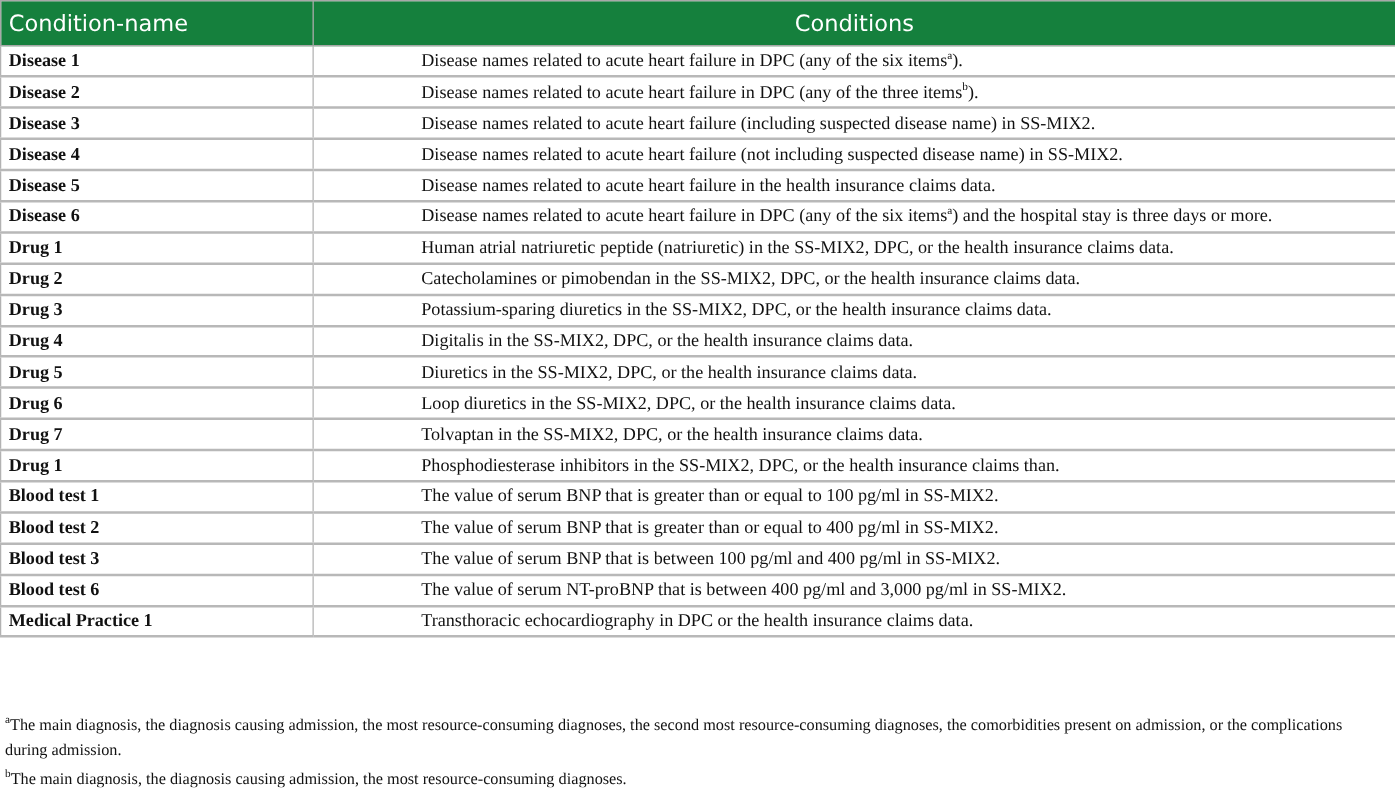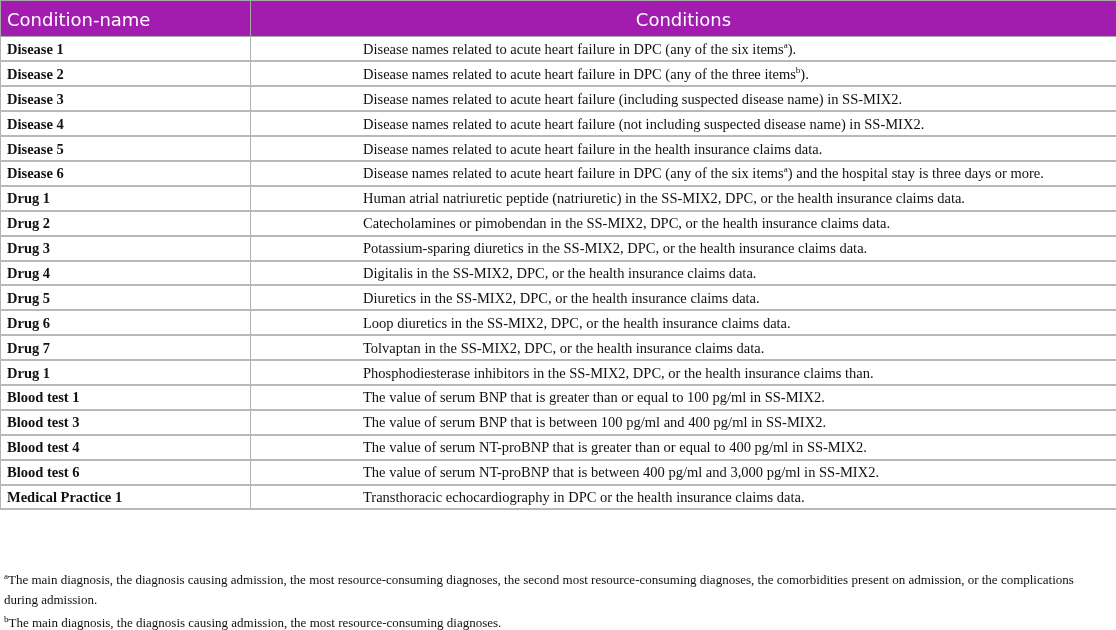--- a/index.html
+++ b/index.html
@@ -2,30 +2,30 @@
 <html><head>
 <meta charset="utf-8">
 <style>
   html, body { margin:0; padding:0; background:#ffffff; }
   body { width:1116px; height:630px; overflow:hidden; position:relative;
          font-family:"Liberation Serif", "DejaVu Serif", serif; color:#111; }
   table.cond { position:absolute; left:0; top:0; width:1116px; border-collapse:collapse;
                table-layout:fixed; }
   table.cond col.c1 { width:250px; }
   table.cond col.c2 { width:866px; }
-  thead th { background:#a21caf; color:#ffffff; font-family:"DejaVu Sans", "Liberation Sans", sans-serif;
+  thead th { background:#15803d; color:#ffffff; font-family:"DejaVu Sans", "Liberation Sans", sans-serif;
              font-weight:normal; font-size:18px; height:36px; padding:0 6px; vertical-align:bottom;
              border:1px solid #a8a8a8; box-sizing:border-box; line-height:32px; }
   thead th.h1 { text-align:left; }
   thead th.h2 { text-align:center;margin-left:45px; }
   tbody td { font-size:14.5px; height:24.9px; padding:0 6px; border:1px solid #b2b2b2;
              border-bottom:2px solid #b8b8b8; box-sizing:border-box; white-space:nowrap;
              vertical-align:middle; line-height:20px; }
   tbody td.name { text-align:left;font-weight:bold; }
-  tbody td.desc { padding-left:112px; text-align:left; }
+  tbody td.desc { padding-left:86px; text-align:left; }
   sup { font-size:9px; line-height:0; vertical-align:super; }
   .footnotes { position:absolute; left:0; top:566px; width:1114px; font-size:13px; line-height:19.5px; }
   .footnotes p { margin:4px; }
 </style>
 </head>
 <body>
 
 <table class="cond">
   <colgroup>
       <col class="c1">
@@ -92,26 +92,26 @@
       </tr>
       <tr>
         <td class="name">Drug 1</td>
         <td class="desc"><span>Phosphodiesterase inhibitors in the SS-MIX2, DPC, or the health insurance claims than.</span><sup></sup><span></span></td>
       </tr>
       <tr>
         <td class="name">Blood test 1</td>
         <td class="desc"><span>The value of serum BNP that is greater than or equal to 100 pg/ml in SS-MIX2.</span><sup></sup><span></span></td>
       </tr>
       <tr>
+        <td class="name">Blood test 2</td>
+        <td class="desc"><span>The value of serum BNP that is greater than or equal to 400 pg/ml in SS-MIX2.</span><sup></sup><span></span></td>
+      </tr>
+      <tr>
         <td class="name">Blood test 3</td>
         <td class="desc"><span>The value of serum BNP that is between 100 pg/ml and 400 pg/ml in SS-MIX2.</span><sup></sup><span></span></td>
-      </tr>
-      <tr>
-        <td class="name">Blood test 4</td>
-        <td class="desc"><span>The value of serum NT-proBNP that is greater than or equal to 400 pg/ml in SS-MIX2.</span><sup></sup><span></span></td>
       </tr>
       <tr>
         <td class="name">Blood test 6</td>
         <td class="desc"><span>The value of serum NT-proBNP that is between 400 pg/ml and 3,000 pg/ml in SS-MIX2.</span><sup></sup><span></span></td>
       </tr>
       <tr>
         <td class="name">Medical Practice 1</td>
         <td class="desc"><span>Transthoracic echocardiography in DPC or the health insurance claims data.</span><sup></sup><span></span></td>
       </tr>
     </tbody>

